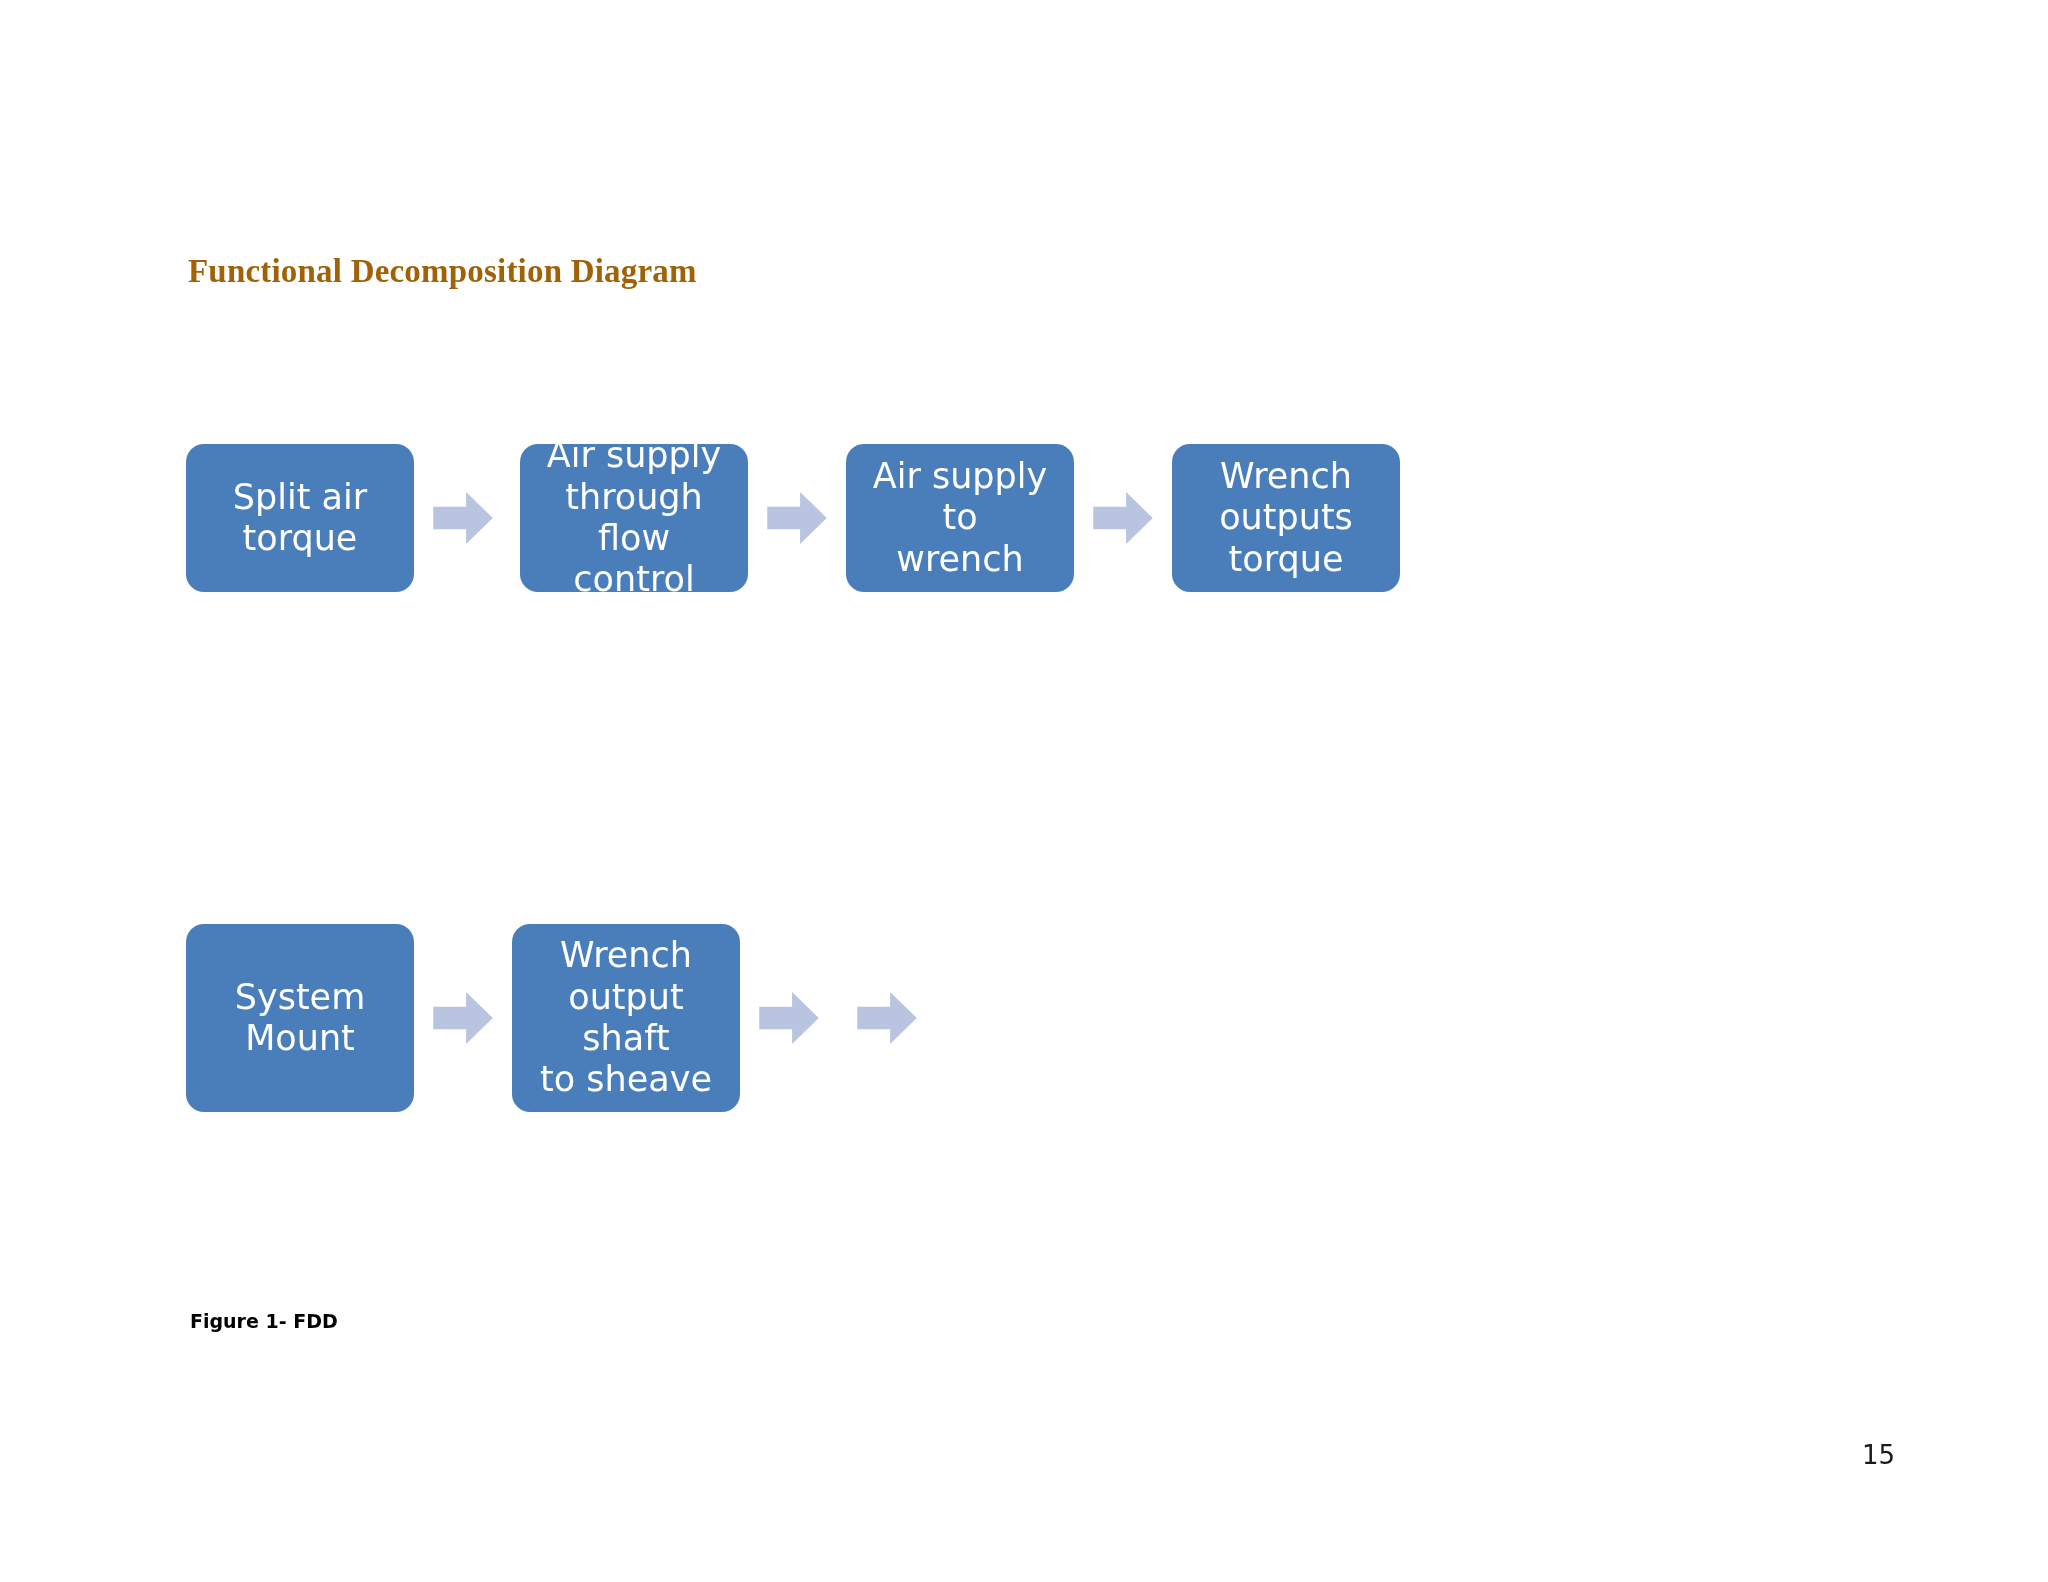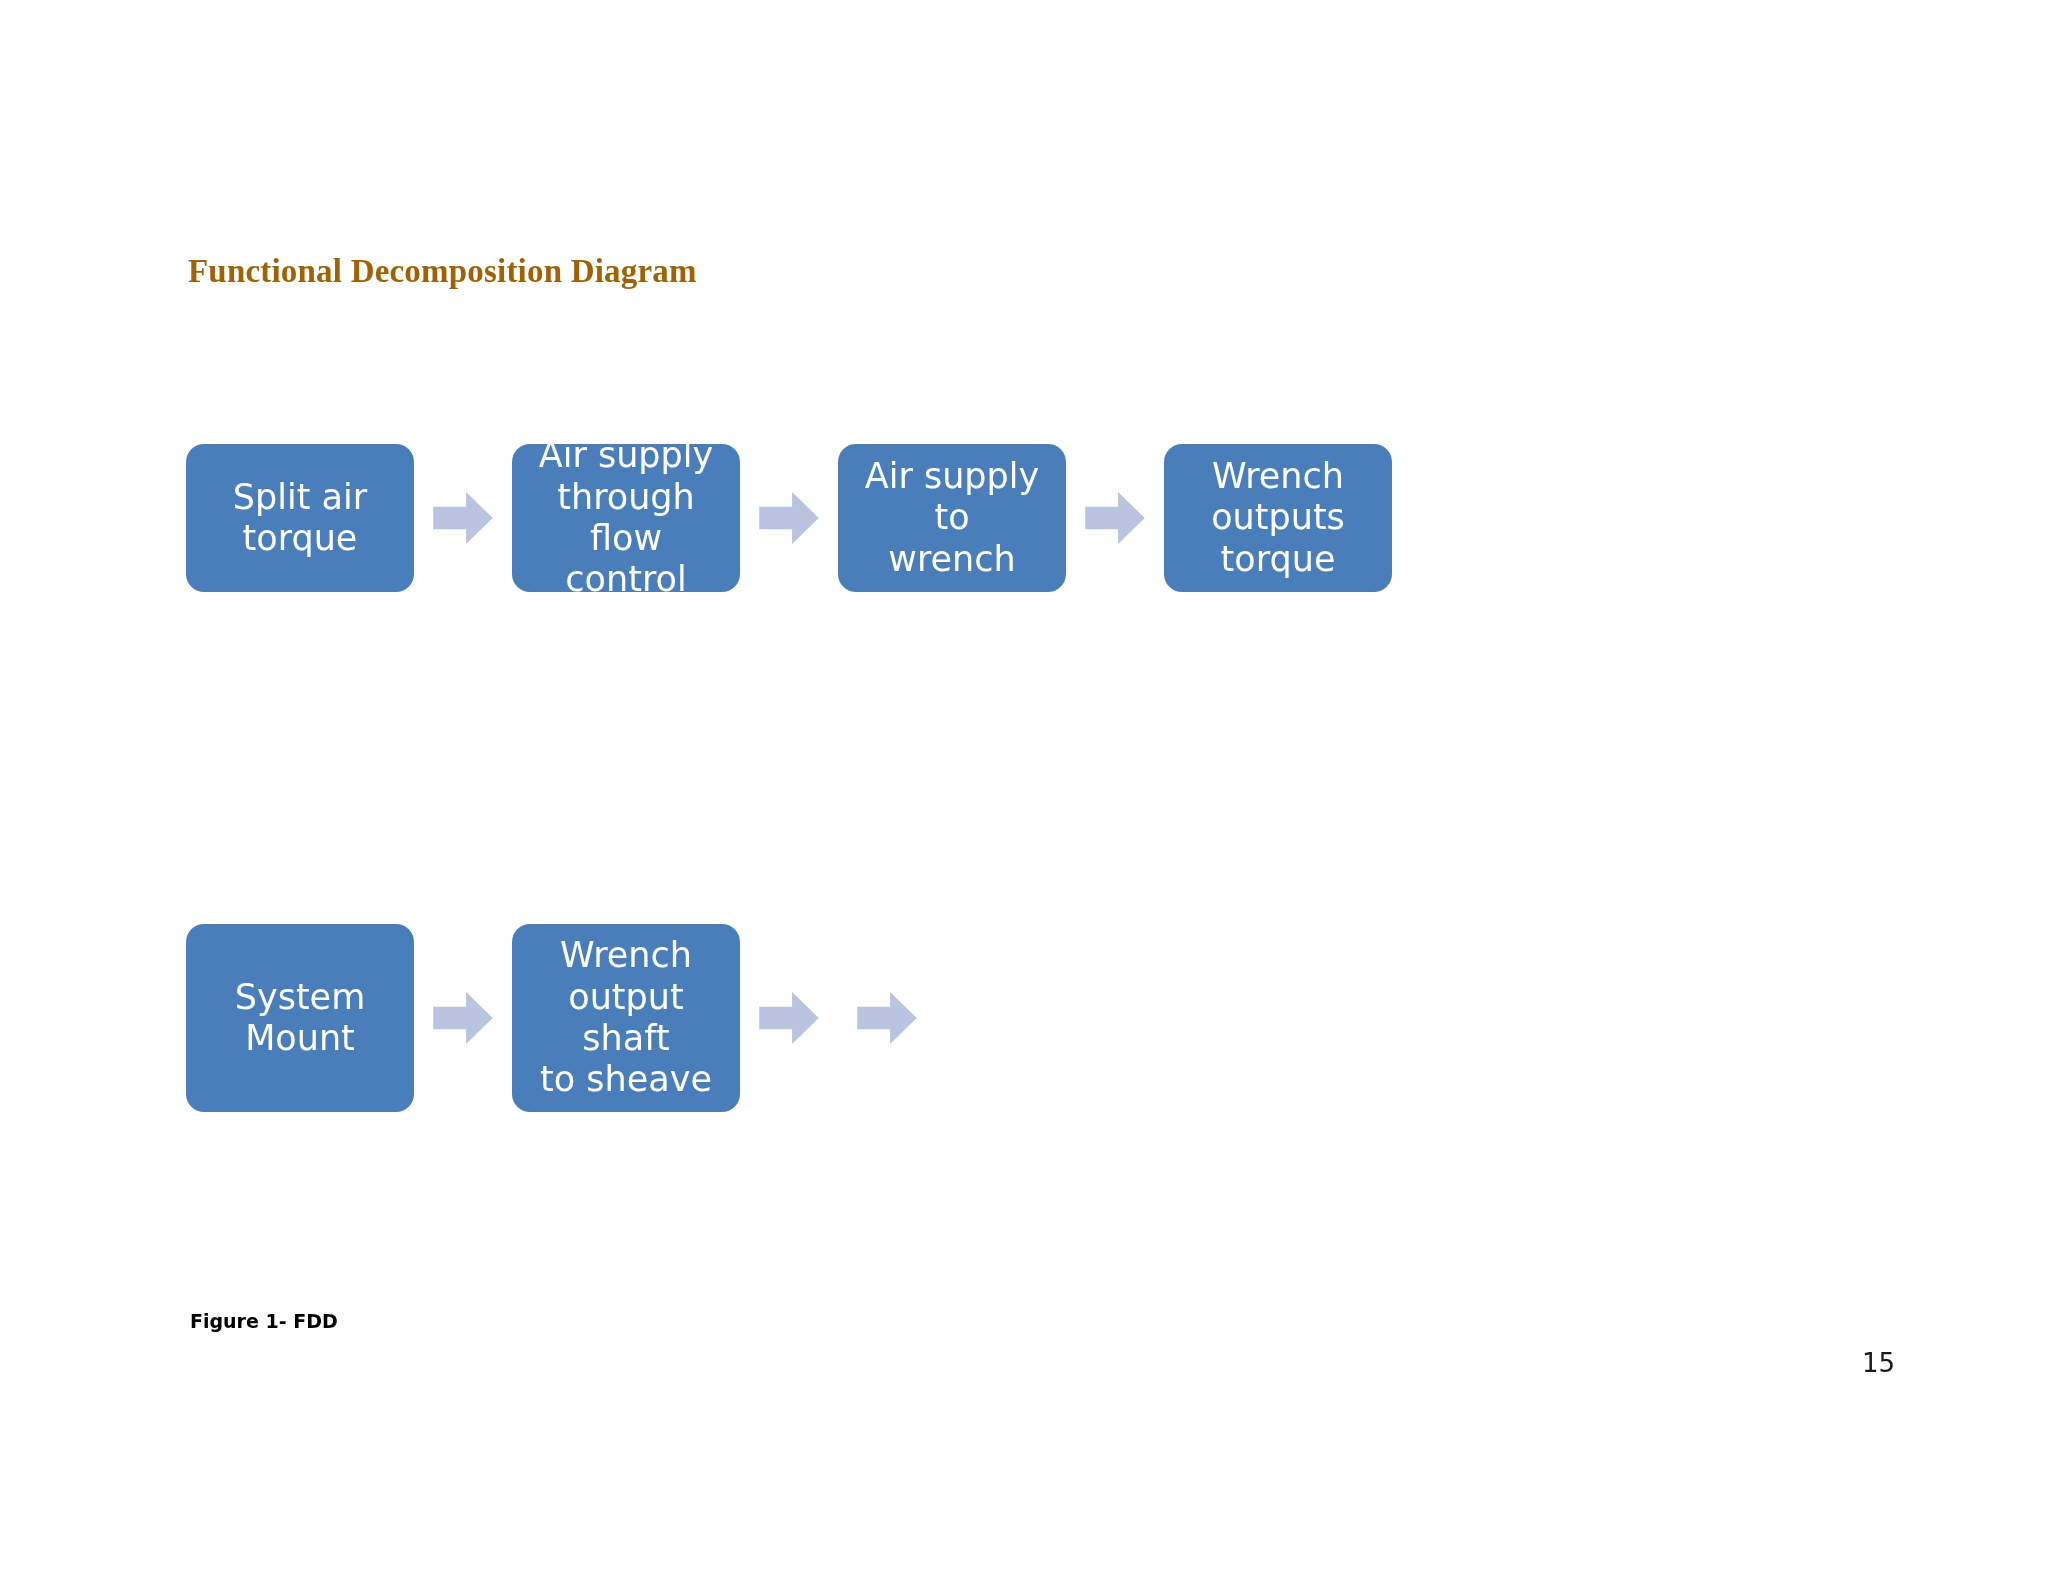--- a/index.html
+++ b/index.html
@@ -66,21 +66,21 @@
     font-size: 35px;
     line-height: 1.18;
     font-weight: 400;
     flex: 0 0 auto;
   }
   .row-1 .node { width: 228px; height: 148px; }
   .row-2 .node { width: 228px; height: 188px; }
 
   
   .row-1 .node.n1 { width: 228px; }
-  .row-1 .node.n2 { width: 228px; }
+  .row-1 .node.n2 { width: 228px; margin-left: 8px; }
   .row-1 .node.n3 { width: 228px; justify-content: center; }
   .row-1 .node.n4 { width: 228px; }
 
   .node .label {
     display: block;
     white-space: pre-line;
   }
 
   .arrow-gap {
     flex: 0 0 auto;
@@ -102,21 +102,21 @@
     top: 1310px;
     font-family: "DejaVu Sans", sans-serif;
     font-weight: bold;
     font-size: 19px;
     color: #000000;
     white-space: nowrap;
   }
   .page-number {
     position: absolute;
     left: 1862px;
-    top: 1348px;
+    top: 1440px;
     font-family: "DejaVu Sans", sans-serif;
     font-size: 26px;
     color: #1a1a1a;
   }
 </style>
 </head>
 <body>
 
 <div class="page">
 

